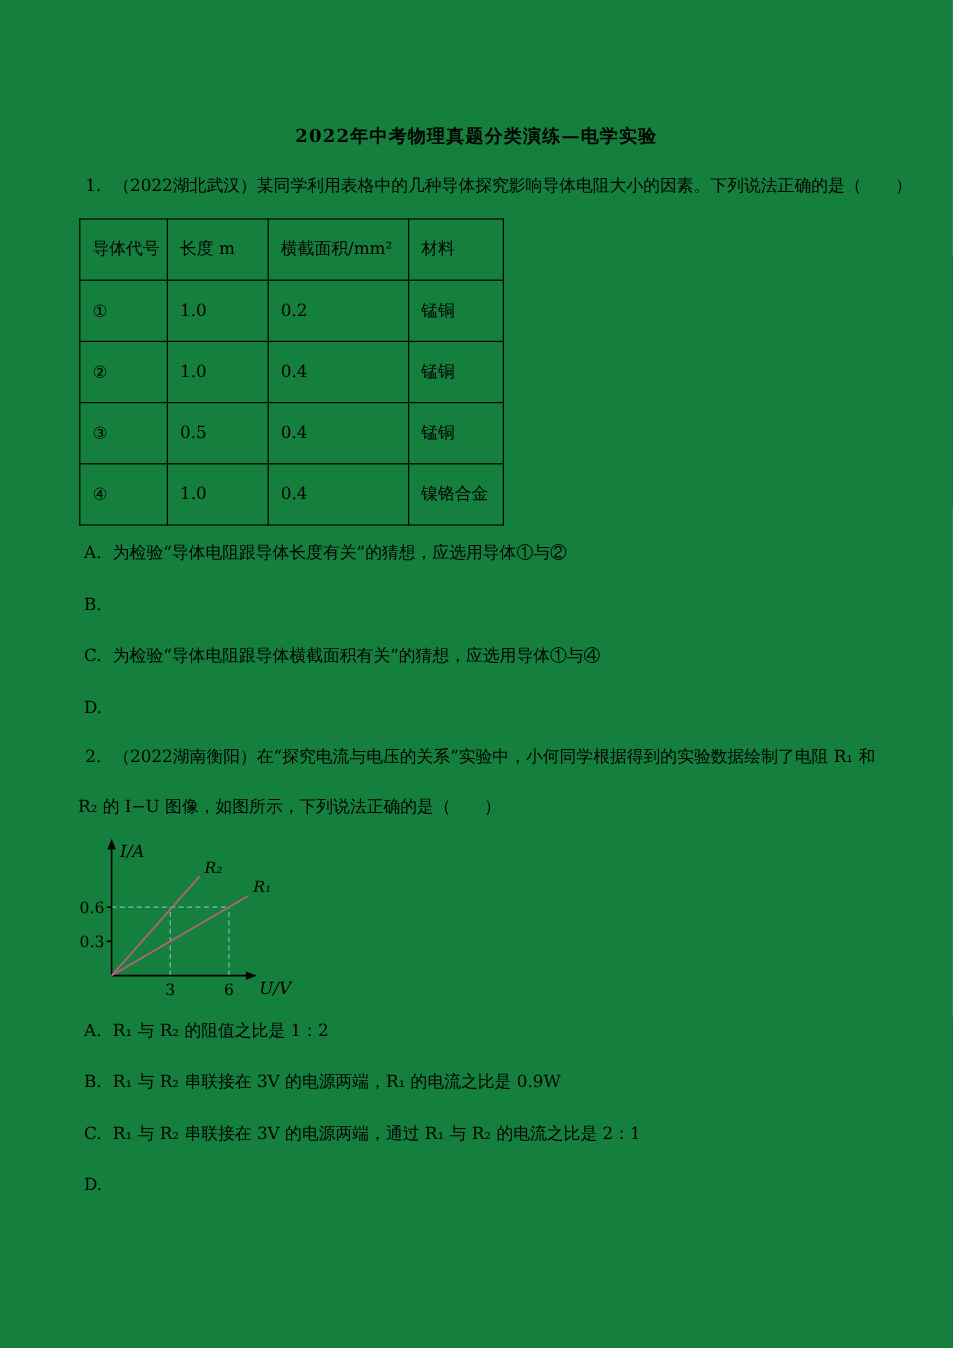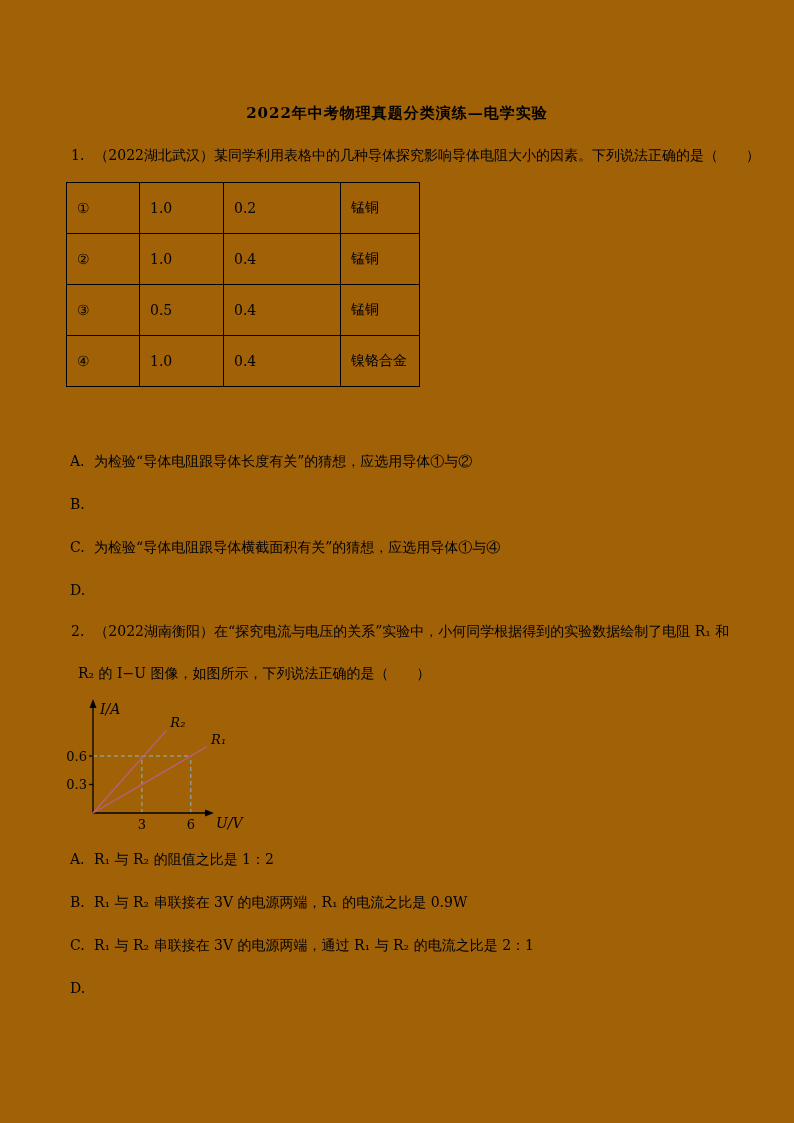--- a/index.html
+++ b/index.html
@@ -1,28 +1,28 @@
 <!DOCTYPE html>
 <html><head>
 <meta charset="utf-8">
 <style>
   html,body{margin:0;padding:0;background:#888;}
   .page{
-    position:relative;width:794px;height:1123px;background:#a16207;
+    position:relative;width:794px;height:1123px;background:#15803d;
     margin:0 auto;font-family:"DejaVu Serif","Liberation Serif",serif;
     color:#000;overflow:hidden;
   }
   .title{
     position:absolute;top:104px;left:0;width:794px;text-align:center;
     font-size:15px;font-weight:bold;letter-spacing:1px;
   }
   .qline{position:absolute;font-size:14px;white-space:nowrap;line-height:18px;}
   .q1-text{top:146px;left:71px;width:700px;}
   .q2-line1{top:622px;left:71px;width:700px;}
-  .q2-line2{top:664px;left:78px;width:700px;}
+  .q2-line2{top:664px;left:65px;width:700px;}
   .qnum{margin-right:10px;}
   table.data-table{
     position:absolute;top:182px;left:66px;border-collapse:collapse;
     font-size:14px;table-layout:fixed;
   }
   table.data-table td,table.data-table th{
     border:1.5px solid #000;height:50px;padding:0 0 0 10px;
     text-align:left;vertical-align:middle;font-weight:normal;font-size:14px;
   }
   .col1{width:73px;} .col2{width:84px;} .col3{width:117px;} .col4{width:79px;}
@@ -50,20 +50,26 @@
   </div>
 
   <table class="data-table">
     <colgroup>
         <col class="col1">
         <col class="col2">
         <col class="col3">
         <col class="col4">
       </colgroup>
     <tbody>
+        <tr>
+      <th>导体代号</th>
+      <th>长度 m</th>
+      <th>横截面积/mm²</th>
+      <th>材料</th>
+    </tr>
     <tr>
       <td>①</td>
       <td>1.0</td>
       <td>0.2</td>
       <td>锰铜</td>
     </tr>
     <tr>
       <td>②</td>
       <td>1.0</td>
       <td>0.4</td>

